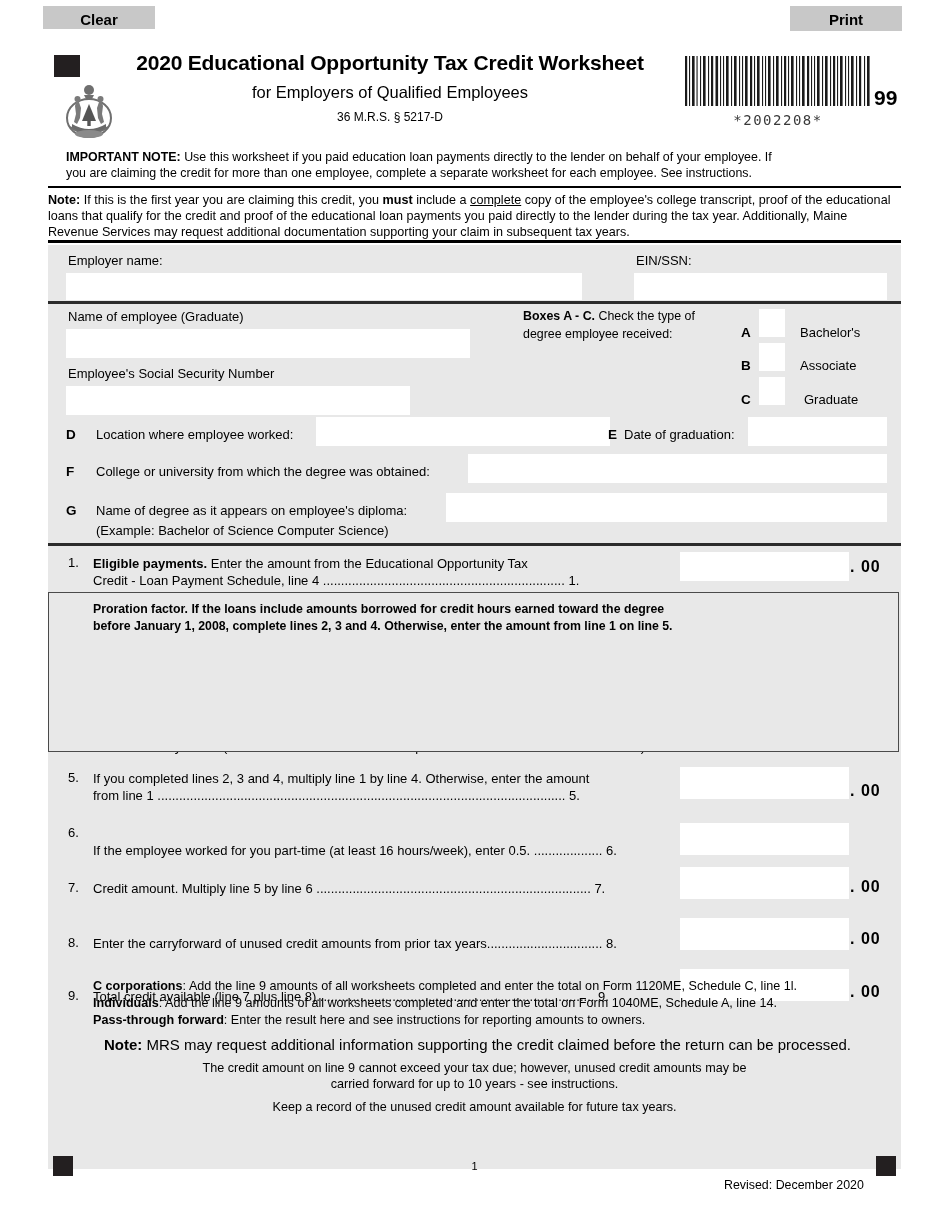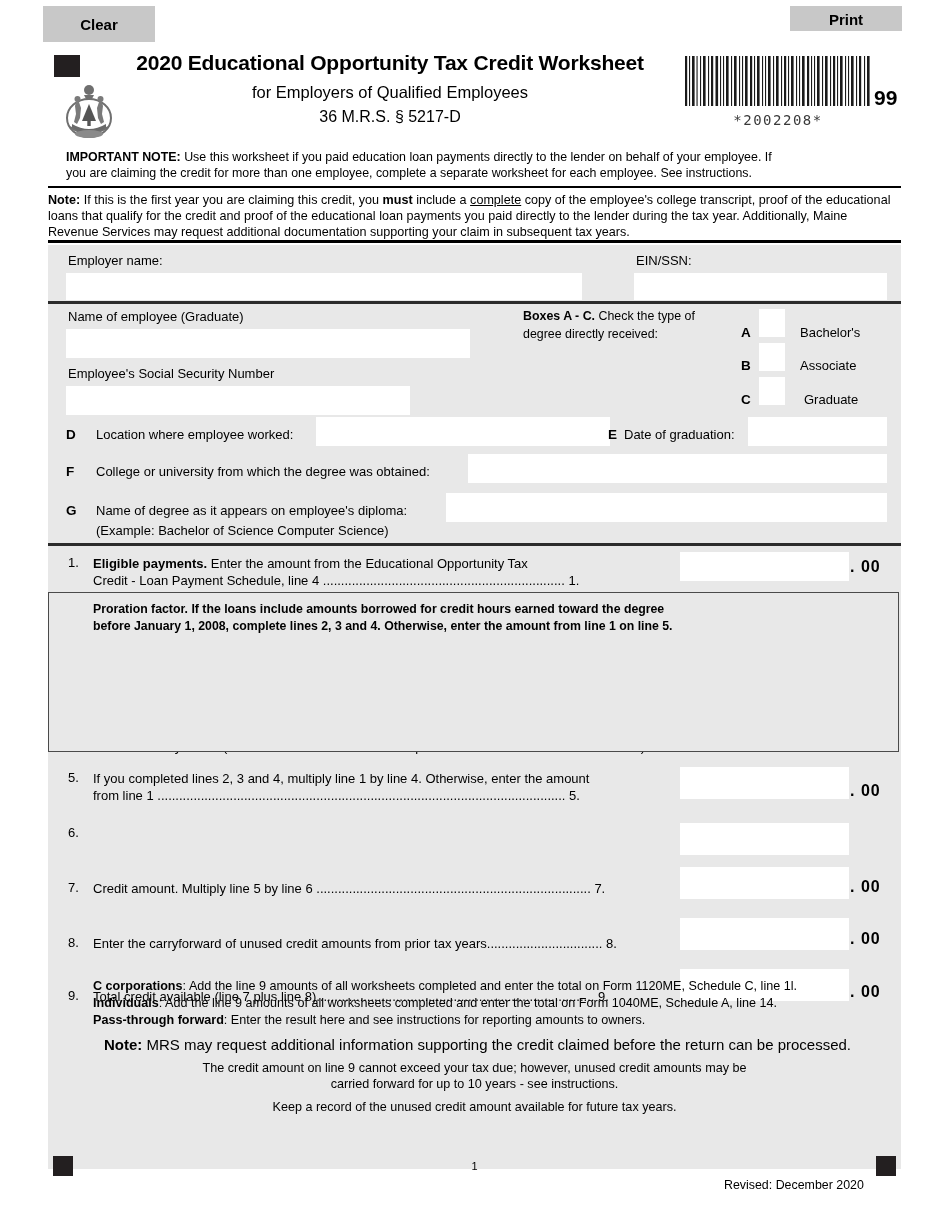--- a/index.html
+++ b/index.html
@@ -10,29 +10,29 @@
     -webkit-font-smoothing:antialiased;
   }
   .abs{position:absolute;}
 
   
   .btn{
     position:absolute;background:#c8c8c8;border:0;
     font-family:"Liberation Sans",sans-serif;font-weight:bold;font-size:15px;
     color:#000;text-align:center;line-height:25px;cursor:pointer;
   }
-  #clear-btn{left:43px;top:6px;width:112px;height:36px;}
+  #clear-btn{left:43px;top:6px;width:112px;height:23px;}
   #print-btn{left:790px;top:6px;width:112px;height:25px;}
 
   
   #black-sq-top{left:54px;top:55px;width:26px;height:22px;background:#231f20;}
   #title-block{left:110px;top:50px;width:560px;text-align:center;}
   #form-title{font-size:21px;font-weight:bold;letter-spacing:-.2px;line-height:26px;}
   #form-sub1{font-size:16.5px;margin-top:6px;line-height:20px;}
-  #form-sub2{font-size:16px;margin-top:5px;line-height:20px;}
+  #form-sub2{font-size:12px;margin-top:5px;line-height:20px;}
 
   #seal{left:58px;top:82px;width:62px;height:58px;}
 
   #barcode-wrap{left:684px;top:56px;width:188px;height:50px;}
   #barcode{width:100%;height:100%;display:block;}
   #barcode-num{
     left:684px;top:112px;width:188px;text-align:center;
     font-family:"DejaVu Sans Mono","Liberation Mono",monospace;
     font-size:14px;letter-spacing:1.5px;color:#3a3a3a;
   }
@@ -210,21 +210,21 @@
 
   <div class="lbl" style="left:20px;top:64px;">Name of employee (Graduate)</div>
   <input class="fld" style="left: 18px; top: 84px; width: 400px; height: 27px; border: 0px;" value="">
 
   <div class="lbl" style="left:20px;top:121px;">Employee's Social Security Number</div>
   <input class="fld" style="left: 18px; top: 141px; width: 340px; height: 27px; border: 0px;" value="">
 
   <div class="lbl lbl-sm" style="left:475px;top:64px;">
     <span class="b">Boxes A - C.</span><span> Check the type of</span>
   </div>
-  <div class="lbl lbl-sm" style="left:475px;top:82px;">degree directly received:</div>
+  <div class="lbl lbl-sm" style="left:475px;top:82px;">degree employee received:</div>
 
   <div class="chkletter" style="left:693px;top:80px;">A</div>
   <div class="chk" style="left:711px;top:64px;"></div>
   <div class="chklbl" style="left:752px;top:80px;">Bachelor's</div>
 
   <div class="chkletter" style="left:693px;top:113px;">B</div>
   <div class="chk" style="left:711px;top:98px;"></div>
   <div class="chklbl" style="left:752px;top:113px;">Associate</div>
 
   <div class="chkletter" style="left:693px;top:147px;">C</div>
@@ -278,20 +278,21 @@
   <div class="rowtxt" style="left:45px;top:525px;">
     <span>If you completed lines 2, 3 and 4, multiply line 1 by line 4. Otherwise, enter the amount</span><br>
     <span>from line 1 ................................................................................................................. 5.</span>
   </div>
   <input class="fld" style="left: 632px; top: 522px; width: 165px; height: 30px; border: 0px;" value="">
   <div class="dec" style="left:802px;top:537px;">. 00</div>
 
   <div class="rownum" style="left:20px;top:580px;">6.</div>
   <div class="rowtxt" style="left:45px;top:580px;">
     <br>
+    <span>If the employee worked for you part-time (at least 16 hours/week), enter 0.5. ................... 6.</span>
   </div>
   <input class="fld" style="left: 632px; top: 578px; width: 165px; height: 30px; border: 0px;" value="">
 
   <div class="rownum" style="left:20px;top:635px;">7.</div>
   <div class="rowtxt" style="left:45px;top:635px;">Credit amount.  Multiply line 5 by line 6 ............................................................................ 7.</div>
   <input class="fld" style="left: 632px; top: 622px; width: 165px; height: 30px; border: 0px;" value="">
   <div class="dec" style="left:802px;top:633px;">. 00</div>
 
   <div class="rownum" style="left:20px;top:690px;">8.</div>
   <div class="rowtxt" style="left:45px;top:690px;">Enter the carryforward of unused credit amounts from prior tax years................................ 8.</div>

